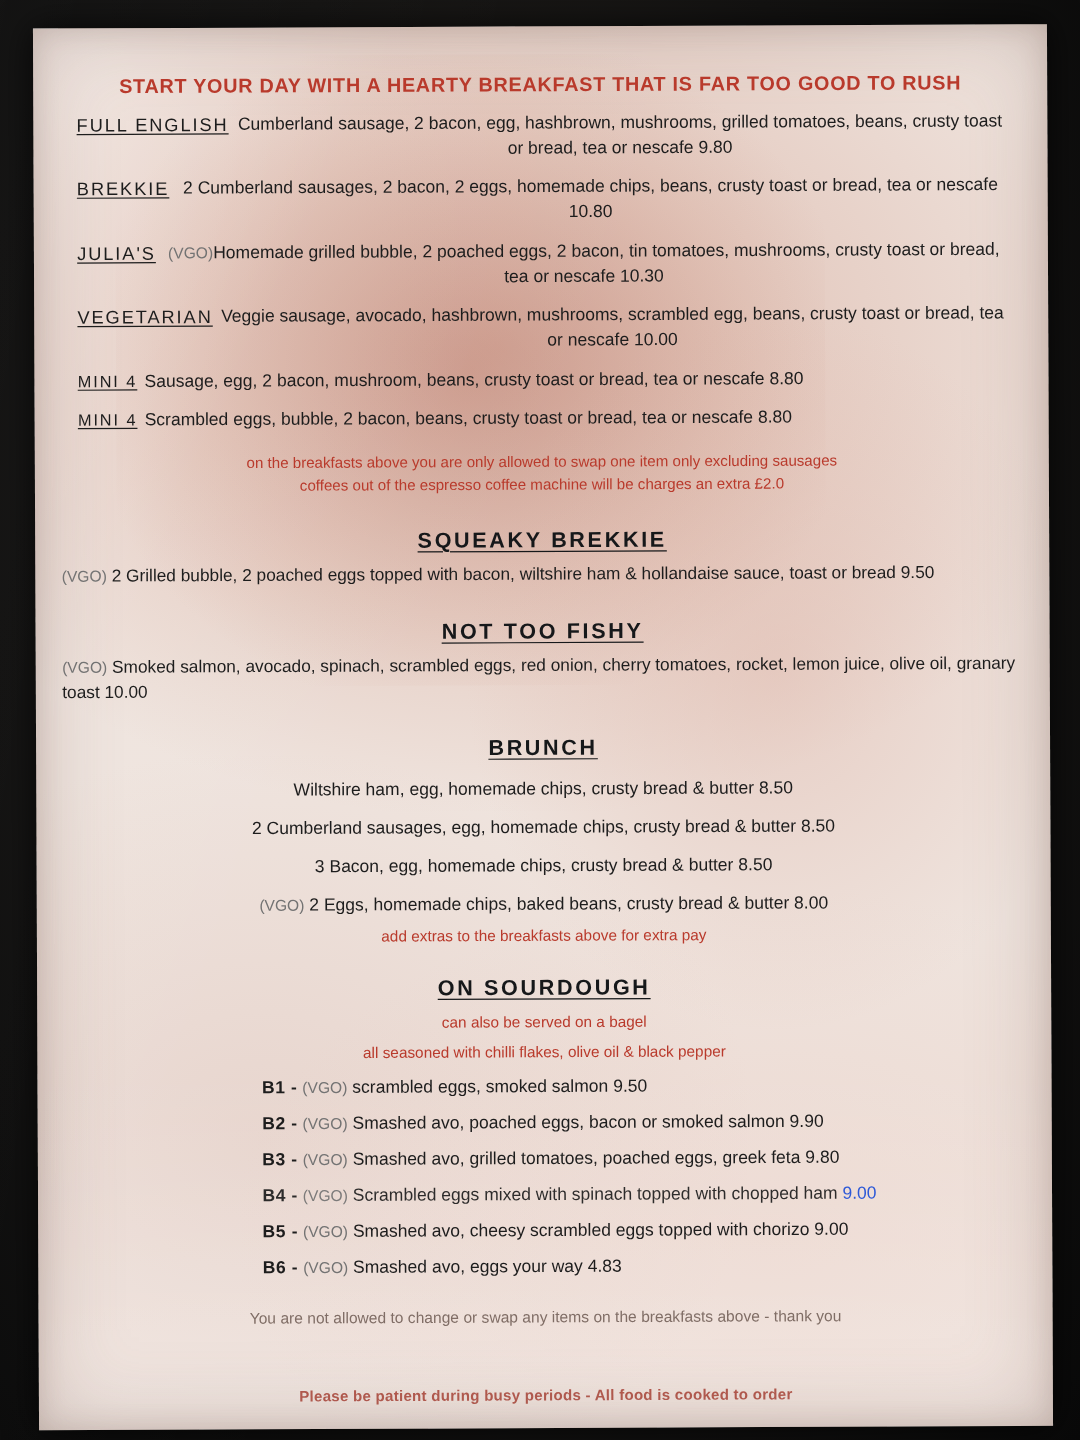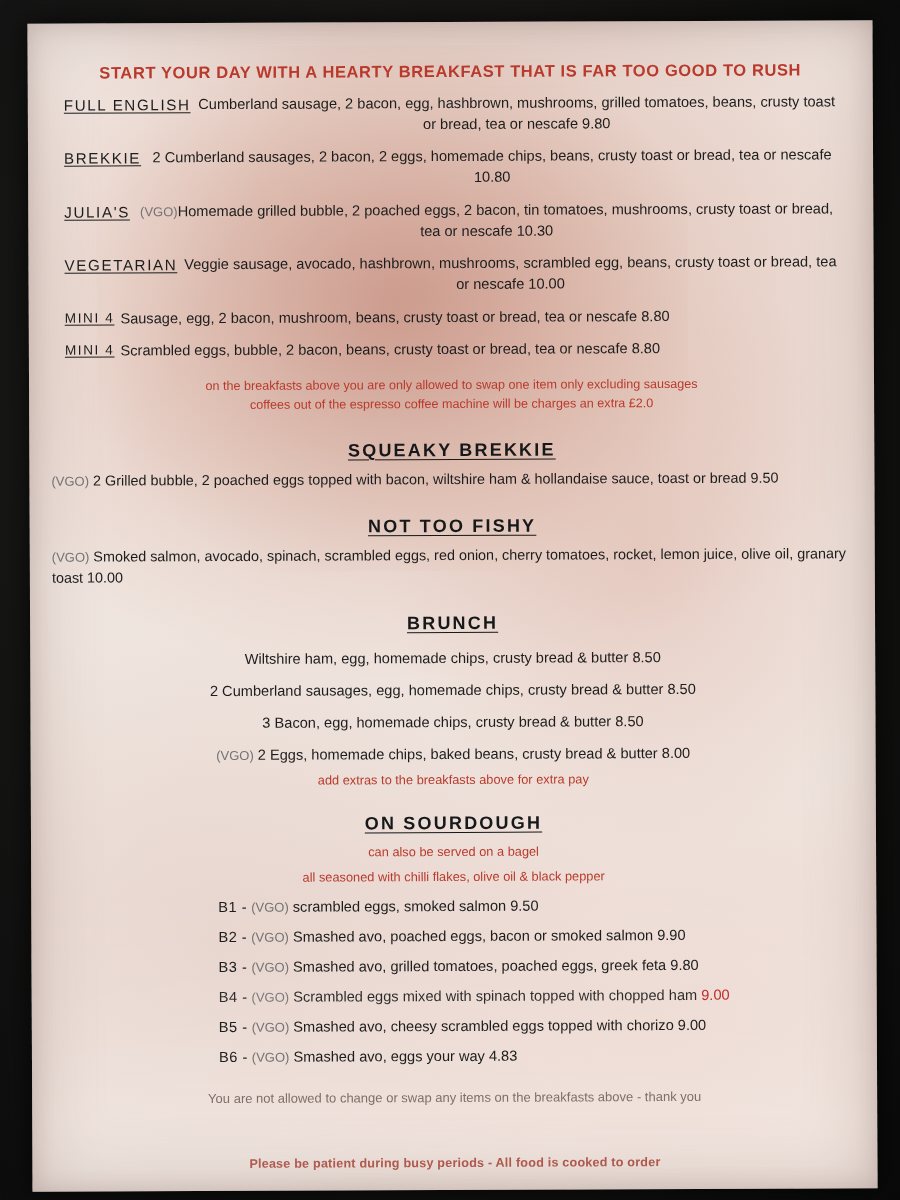--- a/index.html
+++ b/index.html
@@ -161,23 +161,23 @@
     font-size: 12.8px;
     margin-top: 10px;
   }
 
   .sd-row {
     color: #1d1d1d;
     font-size: 14.6px;
     margin-top: 14px;
     padding-left: 165px;
   }
-  .sd-row .code { letter-spacing: 0.5px; }
+  .sd-row .code { letter-spacing: 0.5px; font-weight: bold; }
   .sd-row.faded { opacity: 0.92; }
-  .sd-row .price-ghost { color: #b91c1c; }
+  .sd-row .price-ghost { color: #1d4ed8; }
 
   .footnote {
     color: #6d5a52;
     text-align: center;
     font-size: 13px;
     margin-top: 26px;
     opacity: 0.85;
   }
   .bottom-note {
     position: absolute;

